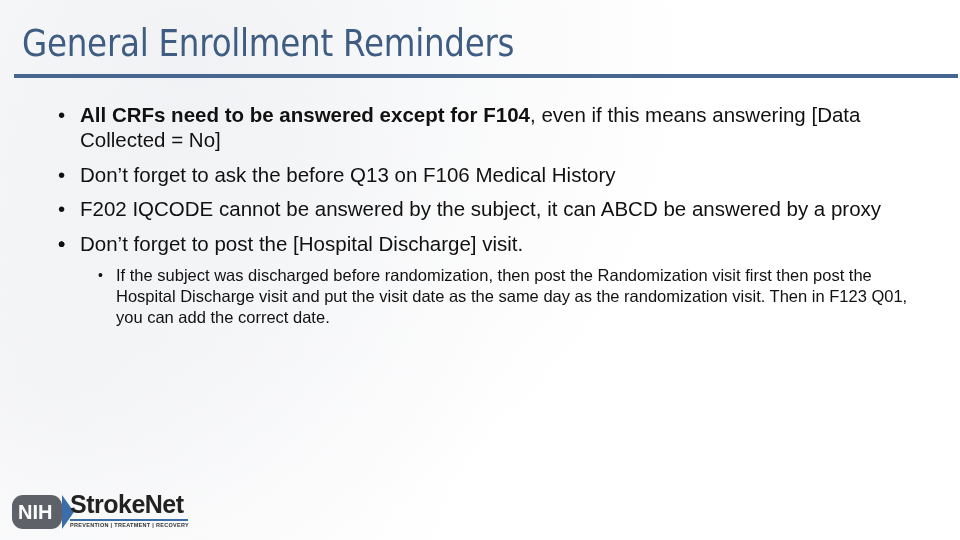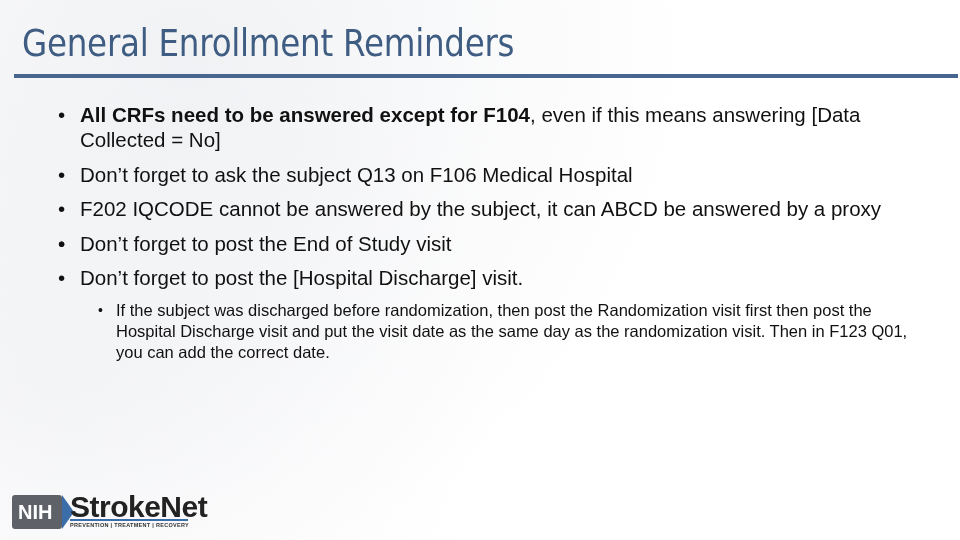--- a/index.html
+++ b/index.html
@@ -40,32 +40,32 @@
   .sub {
     position: relative; margin-left: 36px; padding-left: 22px;
     font-size: 16.5px; line-height: 21px; margin-top: 8px; color: #111;
   }
   .sub .dot { position: absolute; left: 4px; top: 0; font-size: 14px; }
   .logo {
     position: absolute; left: 12px; top: 493px; height: 40px; width: 180px;
   }
   .nih-box {
     position: absolute; left: 0; top: 2px; width: 50px; height: 34px;
-    background: #5e6268; border-radius: 3px;
+    background: #5e6268; border-radius: 11px;
     color: #fff; font-weight: bold; font-size: 20px; line-height: 34px;
     text-align: left; padding-left: 6px; box-sizing: border-box;
   }
   .nih-chev {
     position: absolute; left: 50px; top: 2px; width: 0; height: 0;
     border-top: 17px solid transparent; border-bottom: 17px solid transparent;
     border-left: 12px solid #3b6ea8;
   }
   .sn-name {
     position: absolute; left: 58px; top: -3px;
-    font-size: 30px; font-weight: bold; color: #222;
+    font-size: 25px; font-weight: bold; color: #222;
     letter-spacing: -0.5px;
   }
   .sn-rule {
     position: absolute; left: 58px; top: 26px; width: 118px; height: 2px; background: #3b6ea8;
   }
   .sn-tag {
     position: absolute; left: 58px; top: 29px;
     font-size: 5.5px; font-weight: bold; color: #333; letter-spacing: 0.3px; white-space: nowrap;
   }
 </style>
@@ -77,32 +77,31 @@
 <div class="title">General Enrollment Reminders</div>
 <div class="title-rule"></div>
 
 <div class="content">
   <div class="bullet">
     <span class="dot">•</span>
     <b>All CRFs need to be answered except for F104</b><span>, even if this means answering [Data Collected = No]</span>
   </div>
   <div class="bullet">
     <span class="dot">•</span>
-    <span>Don’t forget to ask the subject Q13 on F106 Medical Hospital</span>
+    <span>Don’t forget to ask the before Q13 on F106 Medical History</span>
   </div>
   <div class="bullet">
     <span class="dot">•</span>
     <span>F202 IQCODE cannot be answered by the subject, it can ABCD be answered by a proxy</span>
   </div>
   <div class="bullet">
     <span class="dot">•</span>
   </div>
   <div class="bullet">
     <span class="dot">•</span>
-    <span>Don’t forget to post the End of Study visit</span>
   </div>
   <div class="bullet">
     <span class="dot">•</span>
     <span>Don’t forget to post the [Hospital Discharge] visit.</span>
   </div>
   <div class="sub">
     <span class="dot">•</span>
     <span>If the subject was discharged before randomization, then post the Randomization visit first then post the Hospital Discharge visit and put the visit date as the same day as the randomization visit. Then in F123 Q01, you can add the correct date.</span>
   </div>
 </div>

